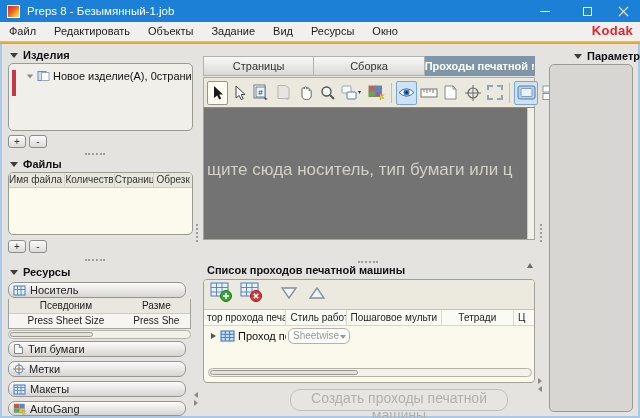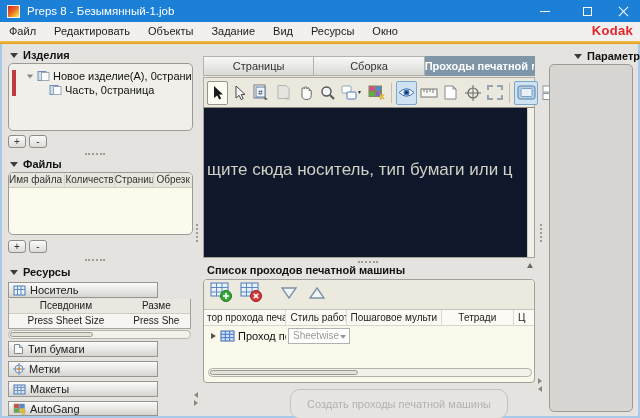--- a/index.html
+++ b/index.html
@@ -26,21 +26,21 @@
   .content-frame { position:absolute; left:0; top:44px; width:640px; height:374px; border-left:2px solid #a9c9e9; border-right:2px solid #a9c9e9; border-bottom:2px solid #a9c9e9; }
 
   
   .sec-header { position:absolute; display:flex; align-items:center; gap:5px; font-size:11px; font-weight:bold; color:#111; }
   .tri-down { width:0; height:0; border-left:4px solid transparent; border-right:4px solid transparent; border-top:5px solid #3c3c3c; }
   .tri-right-sm { width:0; height:0; border-top:3.5px solid transparent; border-bottom:3.5px solid transparent; border-left:5px solid #555; }
   .panel-box { position:absolute; border:1px solid #9b9b94; border-radius:5px; }
   .mini-btn { position:absolute; width:18px; height:13px; border:1px solid #8e8e88; border-radius:3px; background:linear-gradient(#fbfbfa,#dcdbd8); font-size:10px; line-height:11px; text-align:center; color:#333; }
   .dots-h { position:absolute; width:20px; border-top:2px dotted #9d9d96; }
   .dots-v { position:absolute; height:18px; border-left:2px dotted #9d9d96; }
-  .acc-bar { position:absolute; left:8px; width:150px; height:16px; border:1px solid #96968f; border-radius:0; background:linear-gradient(#fbfbfa,#d6d5d1); display:flex; align-items:center; gap:4px; padding-left:4px; font-size:11px; color:#222; }
+  .acc-bar { position:absolute; left:8px; width:178px; height:16px; border:1px solid #96968f; border-radius:7px; background:linear-gradient(#fbfbfa,#d6d5d1); display:flex; align-items:center; gap:4px; padding-left:4px; font-size:11px; color:#222; }
   .scrollbar-h { position:absolute; height:9px; border:1px solid #b4b2a9; border-radius:5px; background:#f3f2ea; }
   .scrollbar-h .thumb { position:absolute; left:1px; top:1px; height:5px; width:46%; background:#e4e3da; border:1px solid #9c9a90; border-radius:4px; }
 
   
   .products-box { left:8px; top:63px; width:185px; height:68px; background:#f0efe9; overflow:hidden; }
   .red-flag { position:absolute; left:3px; top:6px; width:4px; height:26px; background:#c23b44; }
   .tree-row { position:absolute; display:flex; align-items:center; gap:3px; font-size:11px; color:#111; white-space:nowrap; }
   .files-box { left:8px; top:172px; width:185px; height:63px; background:#fbfaed; overflow:hidden; }
   .grid-head { position:absolute; left:0; top:0; width:100%; height:15px; background:#e8e6dd; border-bottom:1px solid #ccc9bd; display:flex;align-items:center; }
   .grid-head .cell { font-size:10px; color:#333; line-height:14px; text-align:center; border-right:1px solid #d6d3c7; overflow:hidden; white-space:nowrap; }
@@ -57,35 +57,35 @@
   
   .tabs { position:absolute; left:203px; top:56px; width:332px; height:20px; display:flex; }
   .tab { flex:1; border:1px solid #b2b1ac; border-left-width:0; background:linear-gradient(#f8f8f7,#d9d9d6); font-size:11px; color:#333; text-align:center; line-height:18px; white-space:nowrap; overflow:hidden; }
   .tab:first-child { border-left-width:1px; }
   .tab.active { background:#7f96a8; border-color:#7f96a8; color:#fff; font-weight:bold; }
   .toolbar { position:absolute; left:203px; top:77px; width:332px; height:31px; background:#ebe9dd; border:1px solid #b0aea2; border-bottom:1px solid #8e8c80; display:flex; align-items:center; gap:1px; padding-left:3px; }
   .tb { width:21px; height:24px; display:flex; align-items:center; justify-content:center; border:1px solid transparent; border-radius:2px; flex:0 0 auto; }
   .tb.pressed { background:#fdfcf2; border-color:#97958a; }
   .tb.pressed-blue { background:#cfe2f4; border-color:#7ba7cc; }
   .tb-sep { width:1px; height:20px; background:#c2c0b4; margin:0 3px; flex:0 0 auto; }
-  .canvas { position:absolute; left:203px; top:108px; width:332px; height:150px; background:#0f172a; border:1px solid #a6a49a; border-top:none; overflow:hidden; }
+  .canvas { position:absolute; left:203px; top:108px; width:332px; height:132px; background:#737373; border:1px solid #a6a49a; border-top:none; overflow:hidden; }
   .watermark { position:absolute; left:3px; top:52px; font-size:17px; color:#d2d1c5; white-space:nowrap; }
   .vscroll-strip { position:absolute; right:0; top:0; width:7px; height:100%; background:#f1f0e9; border-left:1px solid #cfcdc2; }
 
   .pressruns-title { position:absolute; left:207px; top:264px; font-size:11px; font-weight:bold; color:#111; }
   .pressruns-box { position:absolute; left:203px; top:279px; width:332px; height:104px; border:1px solid #a2a09a; border-radius:4px; background:#faf9ec; overflow:hidden; }
   .pr-toolbar { position:absolute; left:0; top:0; width:100%; height:30px; background:#eceadf; border-bottom:1px solid #c6c4b8; display:flex; align-items:center; gap:6px; padding-left:6px; }
   .pr-head { position:absolute; left:0; top:30px; width:100%; height:16px; background:#fbfaf4; border-bottom:1px solid #d8d6ca; display:flex; }
   .pr-head .cell { font-size:10px; color:#222; line-height:15px; border-right:1px solid #dcdacd; white-space:nowrap; overflow:hidden; }
   .pr-head .cell:last-child { border-right:none; }
   .pr-row { position:absolute; left:0; top:46px; width:100%; height:20px; display:flex; align-items:center; }
   .pr-row .name { font-size:11px; color:#111; white-space:nowrap; overflow:hidden; }
-  .dropdown { position:absolute; left:84px; top:2px; width:62px; height:16px; background:#fff; border:1px solid #b4b2aa; border-radius:0; font-size:10px; color:#9a9a94; line-height:14px; padding-left:4px; white-space:nowrap; }
+  .dropdown { position:absolute; left:84px; top:2px; width:62px; height:16px; background:#fff; border:1px solid #b4b2aa; border-radius:6px; font-size:10px; color:#9a9a94; line-height:14px; padding-left:4px; white-space:nowrap; }
   .dropdown .caret { position:absolute; right:3px; top:6px; width:0; height:0; border-left:3px solid transparent; border-right:3px solid transparent; border-top:4px solid #9a9a94; }
-  .create-btn { position:absolute; left:290px; top:389px; width:218px; height:30px; border:1px solid #c2c1be; border-radius:10px; background:#e6e5e2; font-size:11px; color:#b2b1ae; text-align:center; line-height:17px; font-family:"Liberation Sans",sans-serif; }
+  .create-btn { position:absolute; left:290px; top:389px; width:218px; height:22px; border:1px solid #c2c1be; border-radius:10px; background:#e6e5e2; font-size:14px; color:#b2b1ae; text-align:center; line-height:17px; font-family:"Liberation Sans",sans-serif; }
 
   
   .params-box { left:549px; top:64px; width:84px; height:348px; background:#d7d6d3; }
   .tiny-up { position:absolute; width:0; height:0; border-left:3.5px solid transparent; border-right:3.5px solid transparent; border-bottom:5px solid #6b6b66; }
   .collapse-arrows { position:absolute; display:flex; flex-direction:column; gap:2px; }
   .collapse-arrows .l { width:0;height:0;border-top:3px solid transparent;border-bottom:3px solid transparent;border-right:4px solid #8a8a84; }
   .collapse-arrows .r { width:0;height:0;border-top:3px solid transparent;border-bottom:3px solid transparent;border-left:4px solid #8a8a84; }
 </style>
 </head>
 <body>
@@ -126,27 +126,20 @@
 </div>
 <div class="panel-box products-box">
   <div class="red-flag"></div>
   <div class="tree-row" style="left:17px; top:6px;">
     <span class="tri-down" style="border-top-color:#8a8a84; transform:scale(.8);"></span>
     <svg class="ic" width="13" height="12">
         <rect x="1" y="1.5" width="8" height="9" fill="#cfe0f2" stroke="#6f8fb5"></rect>
         <rect x="4.5" y="2.5" width="7.5" height="8" fill="#fdfdfd" stroke="#9aa7b5"></rect>
       </svg>
     <span>Новое изделие(А), 0страница</span>
-  </div>
-  <div class="tree-row" style="left:40px; top:20px;">
-    <svg class="ic" width="13" height="12">
-        <rect x="1" y="1.5" width="8" height="9" fill="#cfe0f2" stroke="#6f8fb5"></rect>
-        <rect x="4.5" y="2.5" width="7.5" height="8" fill="#fdfdfd" stroke="#9aa7b5"></rect>
-      </svg>
-    <span>Часть, 0страница</span>
   </div>
 </div>
 <button class="mini-btn" style="left:8px; top:135px;">+</button>
 <button class="mini-btn" style="left:29px; top:135px;">-</button>
 <div class="dots-h" style="left:85px; top:153px;"></div>
 
 <div class="sec-header" style="left:10px; top:158px;">
   <span class="tri-down"></span>
   <span>Файлы</span>
 </div>

